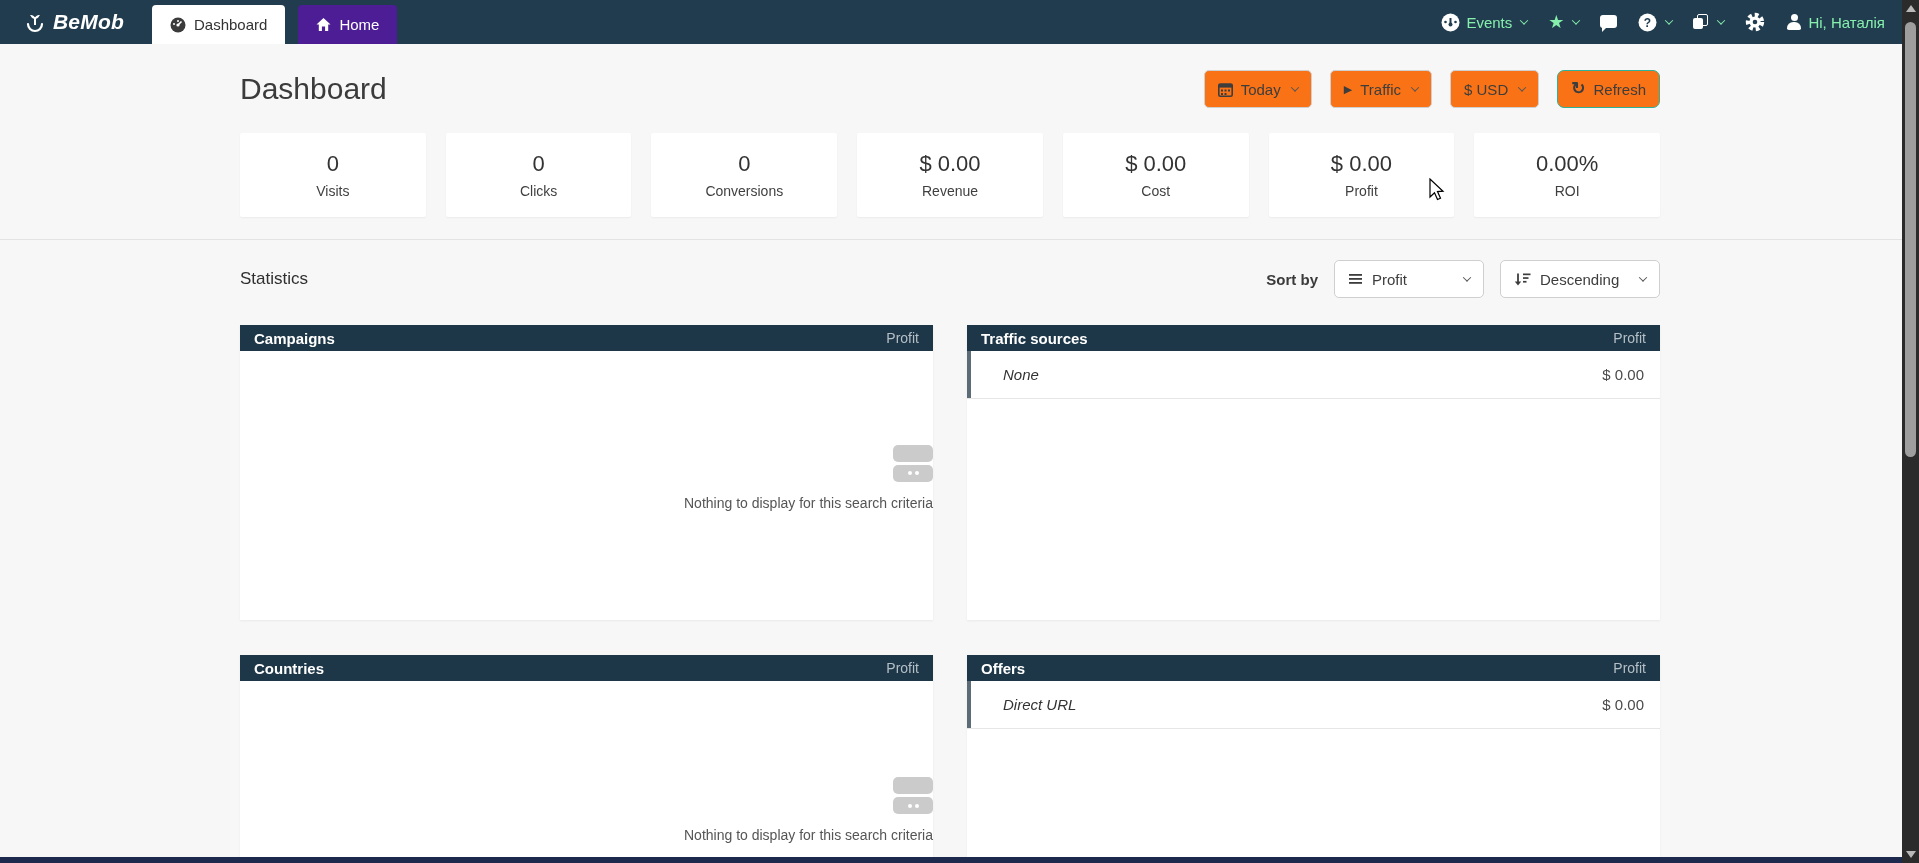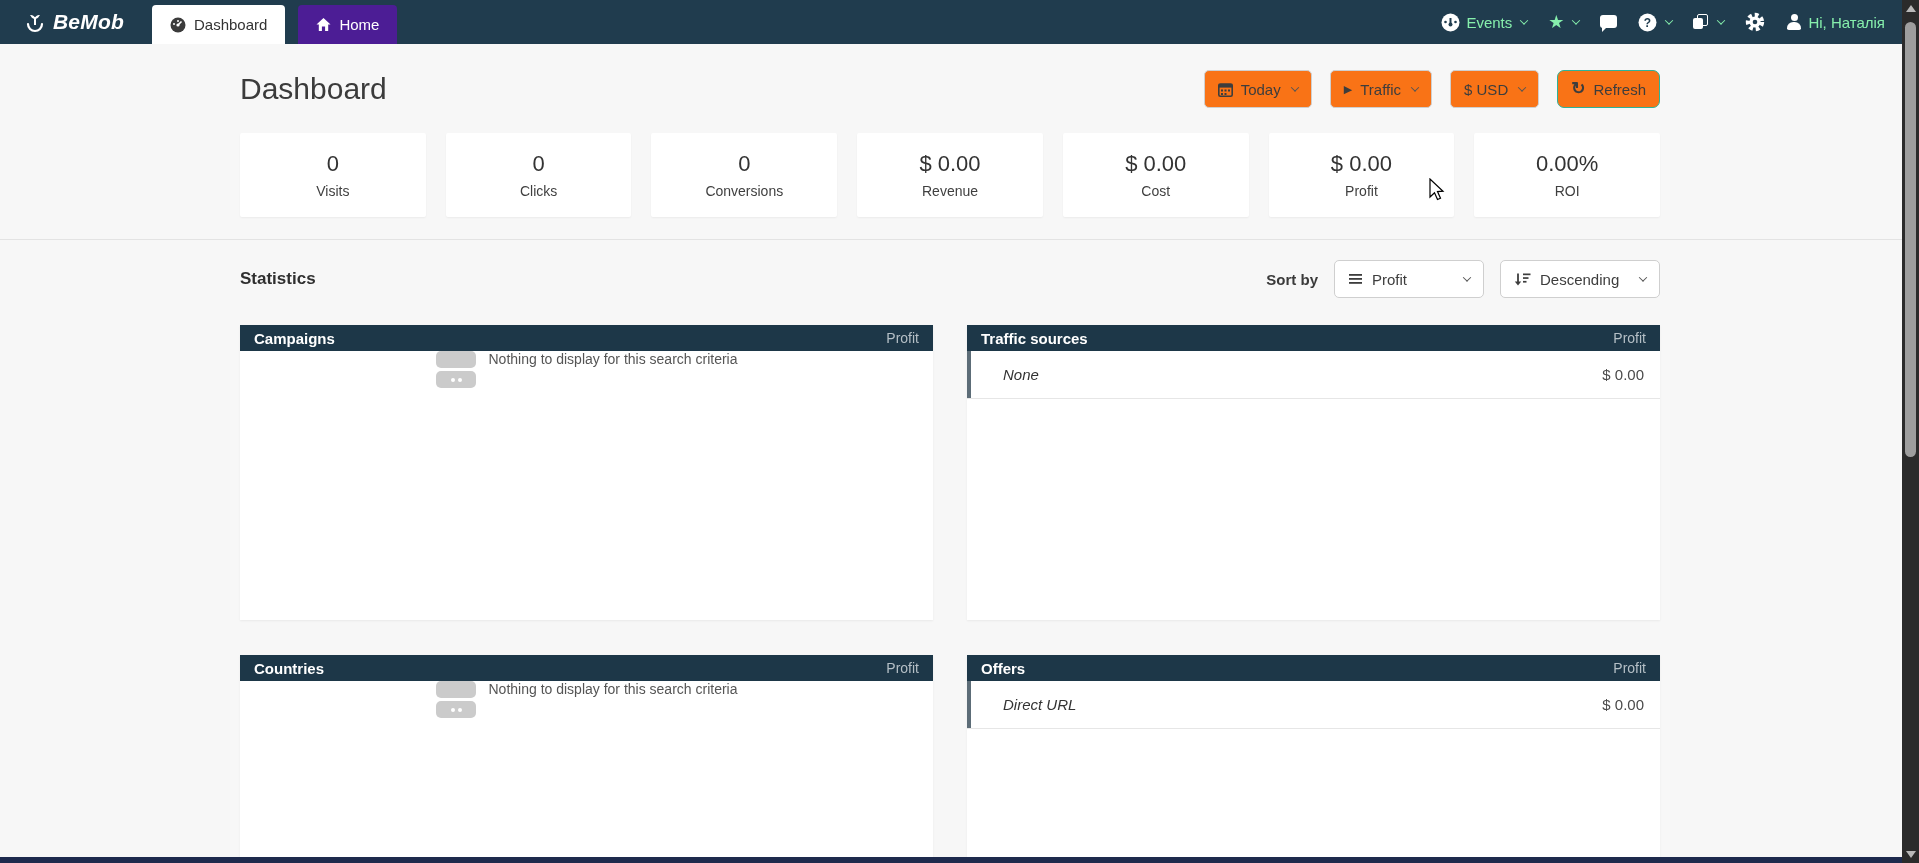--- a/index.html
+++ b/index.html
@@ -40,37 +40,37 @@
   .refresh-glyph { font-size:17px; font-weight:bold; line-height:1; margin-top:-2px; }
 
   
   .cards { display:flex; gap:20px; margin-top:25px; }
   .card { flex:1; height:84px; background:#fff; border-radius:2px; box-shadow:0 1px 2px rgba(0,0,0,.05); display:flex; flex-direction:column; align-items:center; justify-content:center; gap:6px; }
   .card .val { font-size:22px; color:#333; }
   .card .lbl { font-size:14px; color:#3f3f3f; }
 
   
   .stats-row { margin-top:20px; display:flex; align-items:center; justify-content:space-between; }
-  .stats-heading { font-size:17px; font-weight:bold; color:#2f2f2f; }
+  .stats-heading { font-size:17px; font-weight:normal; color:#2f2f2f; }
   .sort-controls { display:flex; align-items:center; gap:16px; }
   .sort-label { font-size:15px; font-weight:bold; color:#3a3a3a; }
   .select { height:38px; background:#fff; border:1px solid #cfcfcf; border-radius:5px; display:flex; align-items:center; gap:9px; padding:0 13px; font-size:15px; color:#3d3d3d; cursor:pointer; }
   .select .chev { color:#555; margin-left:auto; }
   .select.field { width:150px; }
   .select.direction { width:160px;text-align:center; }
 
   
   .panels { margin-top:27px; display:grid; grid-template-columns:1fr 1fr; column-gap:34px; row-gap:35px; }
   .panel { background:#fff; box-shadow:0 1px 2px rgba(0,0,0,.06); height:295px; }
   .panel.tall { height:300px; }
   .panel-header { height:26px; background:#1d3748; display:flex; align-items:center; justify-content:space-between; padding:0 14px; }
   .panel-title { color:#fff; font-weight:bold; font-size:15px; }
   .panel-metric { color:#b5bfc6; font-size:14px; }
   .panel-body { height:calc(100% - 42px); position:relative; }
-  .empty-state { height:100%; display:flex; flex-direction:row; align-items:flex-start; justify-content:center; gap:13px; }
+  .empty-state { height:100%; display:flex; flex-direction:column; align-items:flex-end; justify-content:center; gap:13px; }
   .empty-icon { width:40px; }
   .empty-icon .disk { width:40px; height:17px; background:#cbcbcb; border-radius:5px; position:relative; }
   .empty-icon .disk + .disk { margin-top:3px; }
   .empty-icon .dot { position:absolute; top:6.5px; width:4px; height:4px; border-radius:50%; background:#fff; }
   .empty-icon .dot.d1 { left:15px; } .empty-icon .dot.d2 { left:22px; }
   .empty-text { font-size:14px; color:#555; }
   .data-row { height:48px; display:flex; align-items:center; border-bottom:1px solid #e6e6e6; padding:0 16px 0 36px; position:relative; cursor:pointer; }
   .data-row .rank-bar { position:absolute; left:0; top:0; width:4px; height:100%; background:#5c6c77; }
   .row-name { font-size:15px; font-style:italic; color:#333; }
   .row-value { margin-left:auto; font-size:15px; color:#4a4a4a; }

